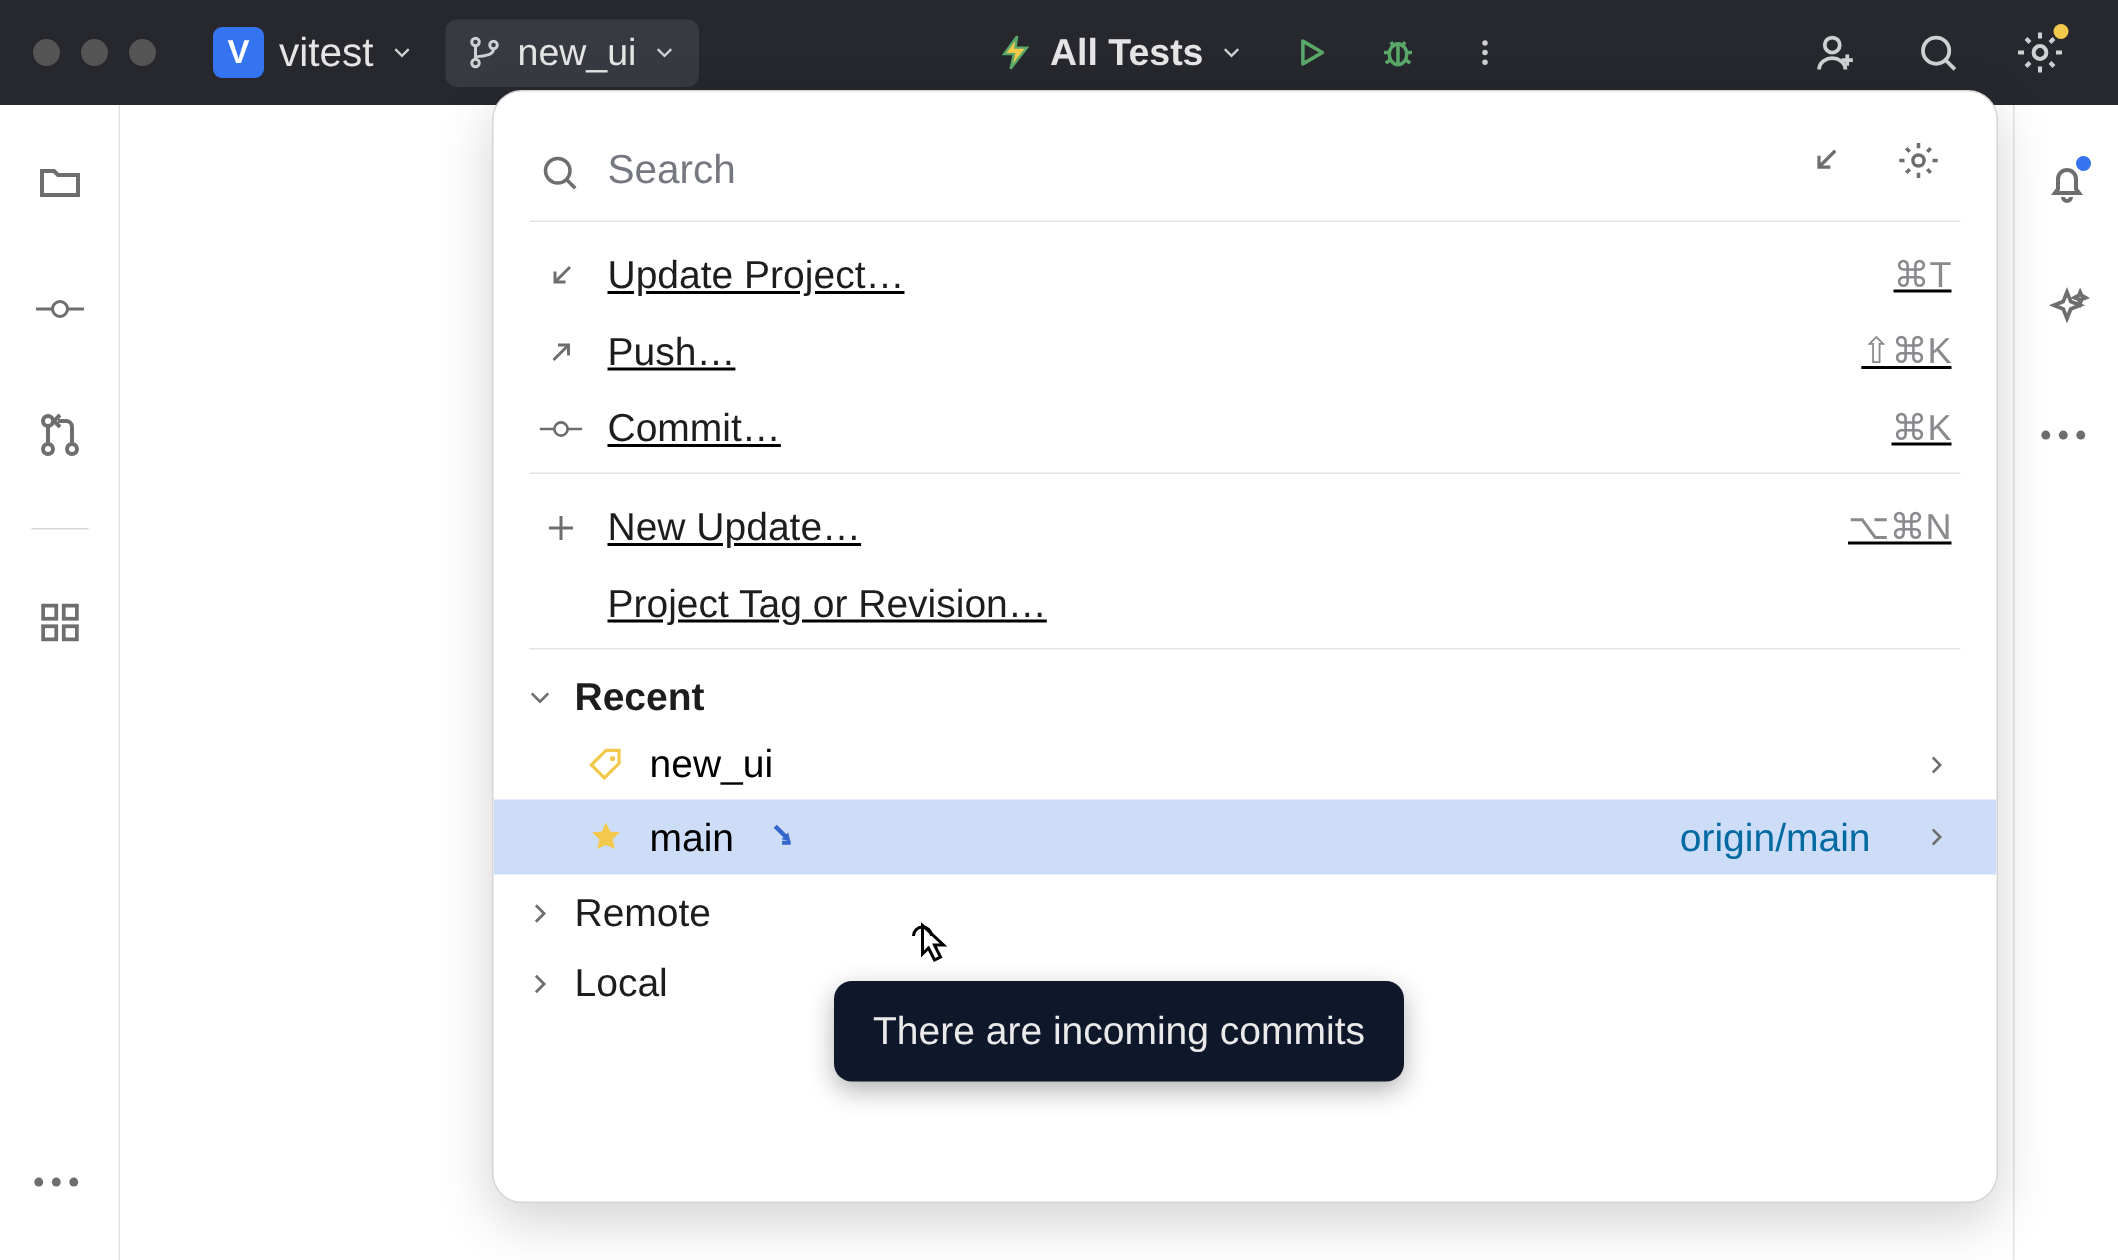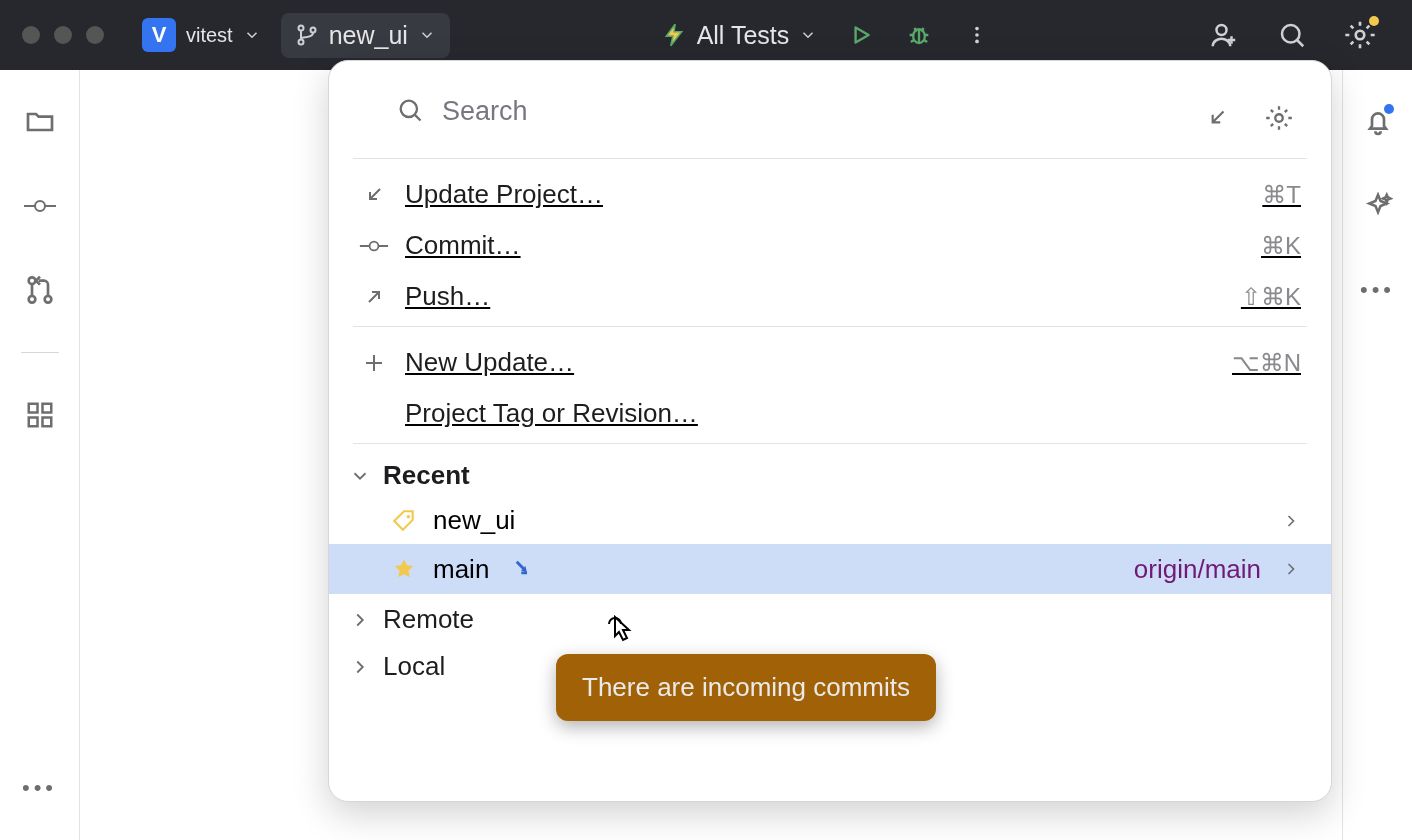--- a/index.html
+++ b/index.html
@@ -16,30 +16,30 @@
   }
   .traffic { display:flex; gap:14px; margin-right:18px; margin-left:10px;}
   .traffic span{ width:18px;height:18px;border-radius:50%; background:#555; display:inline-block;}
   .proj-chip{
     display:flex; align-items:center; gap:10px; padding:6px 10px; border-radius:8px;
   }
   .proj-icon{
     width:34px;height:34px;border-radius:6px;background:#3574f0;color:#fff;
     display:flex;align-items:center;justify-content:center;font-weight:600;font-size:22px;
   }
-  .proj-name{ color:#e5e5e6; font-size:20px;}
+  .proj-name{ color:#e5e5e6; font-size:27px;}
   .chev{ width:18px;height:18px; }
   .branch-chip{
     display:flex;align-items:center;gap:10px;background:#383a42;border-radius:8px;
     padding:8px 14px;
   }
   .branch-chip .lbl{ color:#e5e5e6; font-size:25px;}
   .tb-spacer{ flex:1; }
   .tb-center{ display:flex; align-items:center; gap:14px; }
-  .run-chip{ display:flex; align-items:center; gap:10px; padding:6px 8px; }
+  .run-chip{ display:flex; align-items:center; gap:10px; padding:6px 8px;font-weight:bold; }
   .run-chip .lbl{ color:#e5e5e6; font-size:25px;}
   .icon-btn{ width:44px;height:44px; display:flex;align-items:center;justify-content:center;
     border-radius:8px; }
   .tb-right{ display:flex; align-items:center; gap:24px; margin-left:auto; margin-right:18px;}
   
   .gutter-left{
     position:absolute; left:0; top:70px; width:80px; height:770px;
     border-right:1px solid #e3e3e3; background:#fff;
     display:flex; flex-direction:column; align-items:center; padding-top:30px; gap:40px;
   }
@@ -53,21 +53,21 @@
   }
   .gutter-right .dots{ letter-spacing:4px; font-size:22px; color:#6e6e6e;}
   
   .popup{
     position:absolute; left:328px; top:60px; width:1004px; height:742px;
     background:#fff; border:1px solid #d6d6d6; border-radius:20px;
     box-shadow:0 12px 36px rgba(0,0,0,.18);
     display:flex; flex-direction:column; overflow:hidden;
   }
   .search-row{
-    display:flex; align-items:flex-start; padding:35px 30px 18px 30px; gap:18px;margin-left:37px;
+    display:flex; align-items:flex-end; padding:24px 30px 18px 30px; gap:18px;
   }
   .search-input{
     flex:1; border:none; outline:none; font-size:27px; color:#000;
   }
   .search-input::placeholder{ color:#767881;}
   .hr{ height:1px; background:#e3e3e3; margin:0 24px;}
   .section{ padding:4px 0;text-decoration:underline;}
   .row{
     display:flex; align-items:center; padding:10px 30px; gap:16px; font-size:26px;
     color:#1d1d1f;
@@ -79,27 +79,27 @@
     display:flex; align-items:center; gap:12px; padding:10px 30px 6px 20px;
     font-size:26px; color:#1d1d1f;
   }
   .group-head.collapsed .chev-sm{ transform:rotate(-90deg);}
   .branch-row{
     display:flex; align-items:center; padding:8px 30px 8px 60px; gap:14px; font-size:26px;
     position:relative;
   }
   .branch-row .bicon{ width:30px; display:flex; justify-content:center;}
   .branch-row .bname{ flex:0 0 auto;}
-  .branch-row .btrack{ margin-left:auto; color:#701a75; margin-right:6px;}
+  .branch-row .btrack{ margin-left:auto; color:#0369a1; margin-right:20px;}
   .branch-row .chev-r{ color:#9a9a9e;}
   .branch-row.selected{ background:#cdddf8;}
   .incoming-mark{ color:#3366cc; font-size:20px; font-weight:700; margin-left:12px;}
   
   .tooltip{
-    position:absolute; left:556px; top:654px; background:#a16207; color:#eaeaea;
+    position:absolute; left:556px; top:654px; background:#0f172a; color:#eaeaea;
     font-size:26px; padding:18px 26px; border-radius:12px; white-space:nowrap;
     box-shadow:0 6px 18px rgba(0,0,0,.3);
   }
   
   .cursor{
     position:absolute; left:603px; top:614px; pointer-events:none;
   }
   
   .sg { stroke:#6e6e6e; stroke-width:2; fill:none;}
   .sg-dark { stroke:#cfd0d4; stroke-width:2; fill:none;}
@@ -271,41 +271,41 @@
 
   <div class="section" style="padding-top:10px;">
     <div class="row">
       <span class="row-icon">
         <svg width="24" height="24" viewBox="0 0 24 24">
             <path d="M18 6 L8 16 M8 9v7h7" class="sg"></path>
           </svg>
       </span>
       <span class="row-label">Update Project…</span>
       <span class="row-shortcut">⌘T</span>
+    </div>
+    <div class="row">
+      <span class="row-icon">
+        <svg width="24" height="24" viewBox="0 0 24 24">
+            <path d="M7 17 L17 7 M10 7h7v7" class="sg"></path>
+          </svg>
+      </span>
+      <span class="row-label">Push…</span>
+      <span class="row-shortcut">⇧⌘K</span>
     </div>
     <div class="row">
       <span class="row-icon">
         <svg width="30" height="18" viewBox="0 0 34 20">
             <line x1="1" y1="10" x2="12" y2="10" class="sg"></line>
             <circle cx="17" cy="10" r="5" class="sg"></circle>
             <line x1="22" y1="10" x2="33" y2="10" class="sg"></line>
           </svg>
       </span>
       <span class="row-label">Commit…</span>
       <span class="row-shortcut">⌘K</span>
     </div>
-    <div class="row">
-      <span class="row-icon">
-        <svg width="24" height="24" viewBox="0 0 24 24">
-            <path d="M7 17 L17 7 M10 7h7v7" class="sg"></path>
-          </svg>
-      </span>
-      <span class="row-label">Push…</span>
-      <span class="row-shortcut">⇧⌘K</span>
-    </div>
   </div>
   <div class="hr"></div>
 
   <div class="section" style="padding-top:10px;">
     <div class="row">
       <span class="row-icon">
         <svg width="24" height="24" viewBox="0 0 24 24">
             <path d="M12 4v16M4 12h16" class="sg"></path>
           </svg>
       </span>

